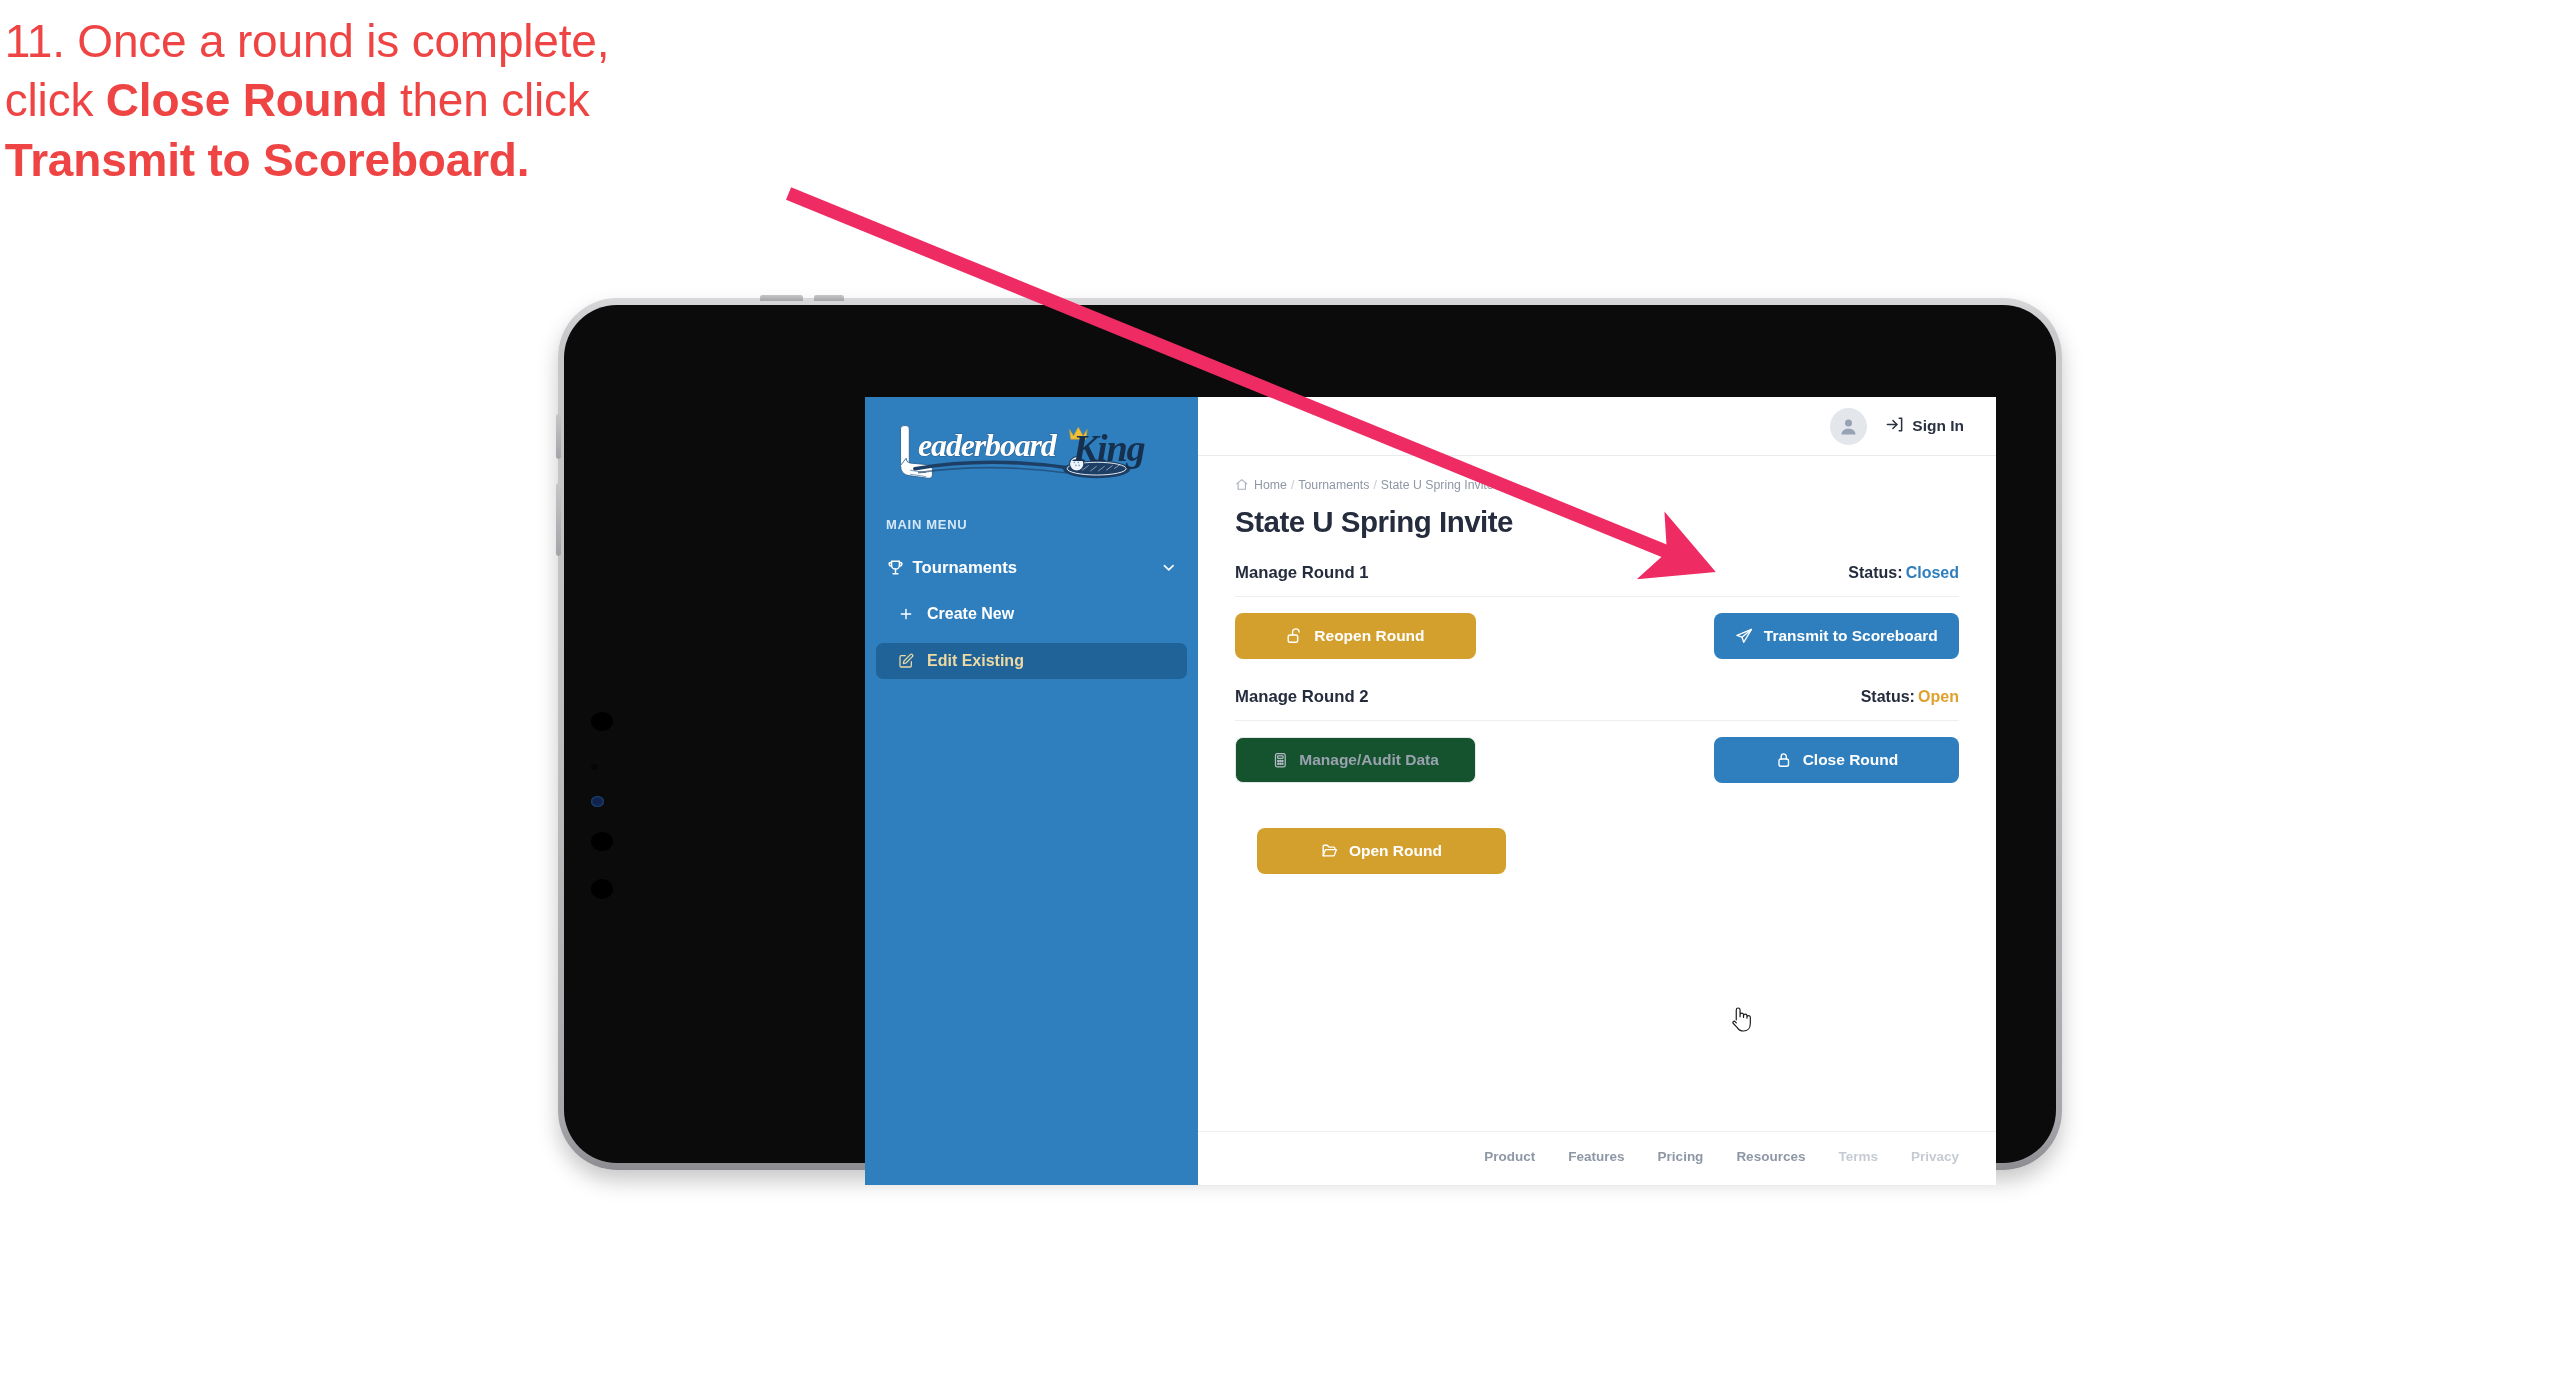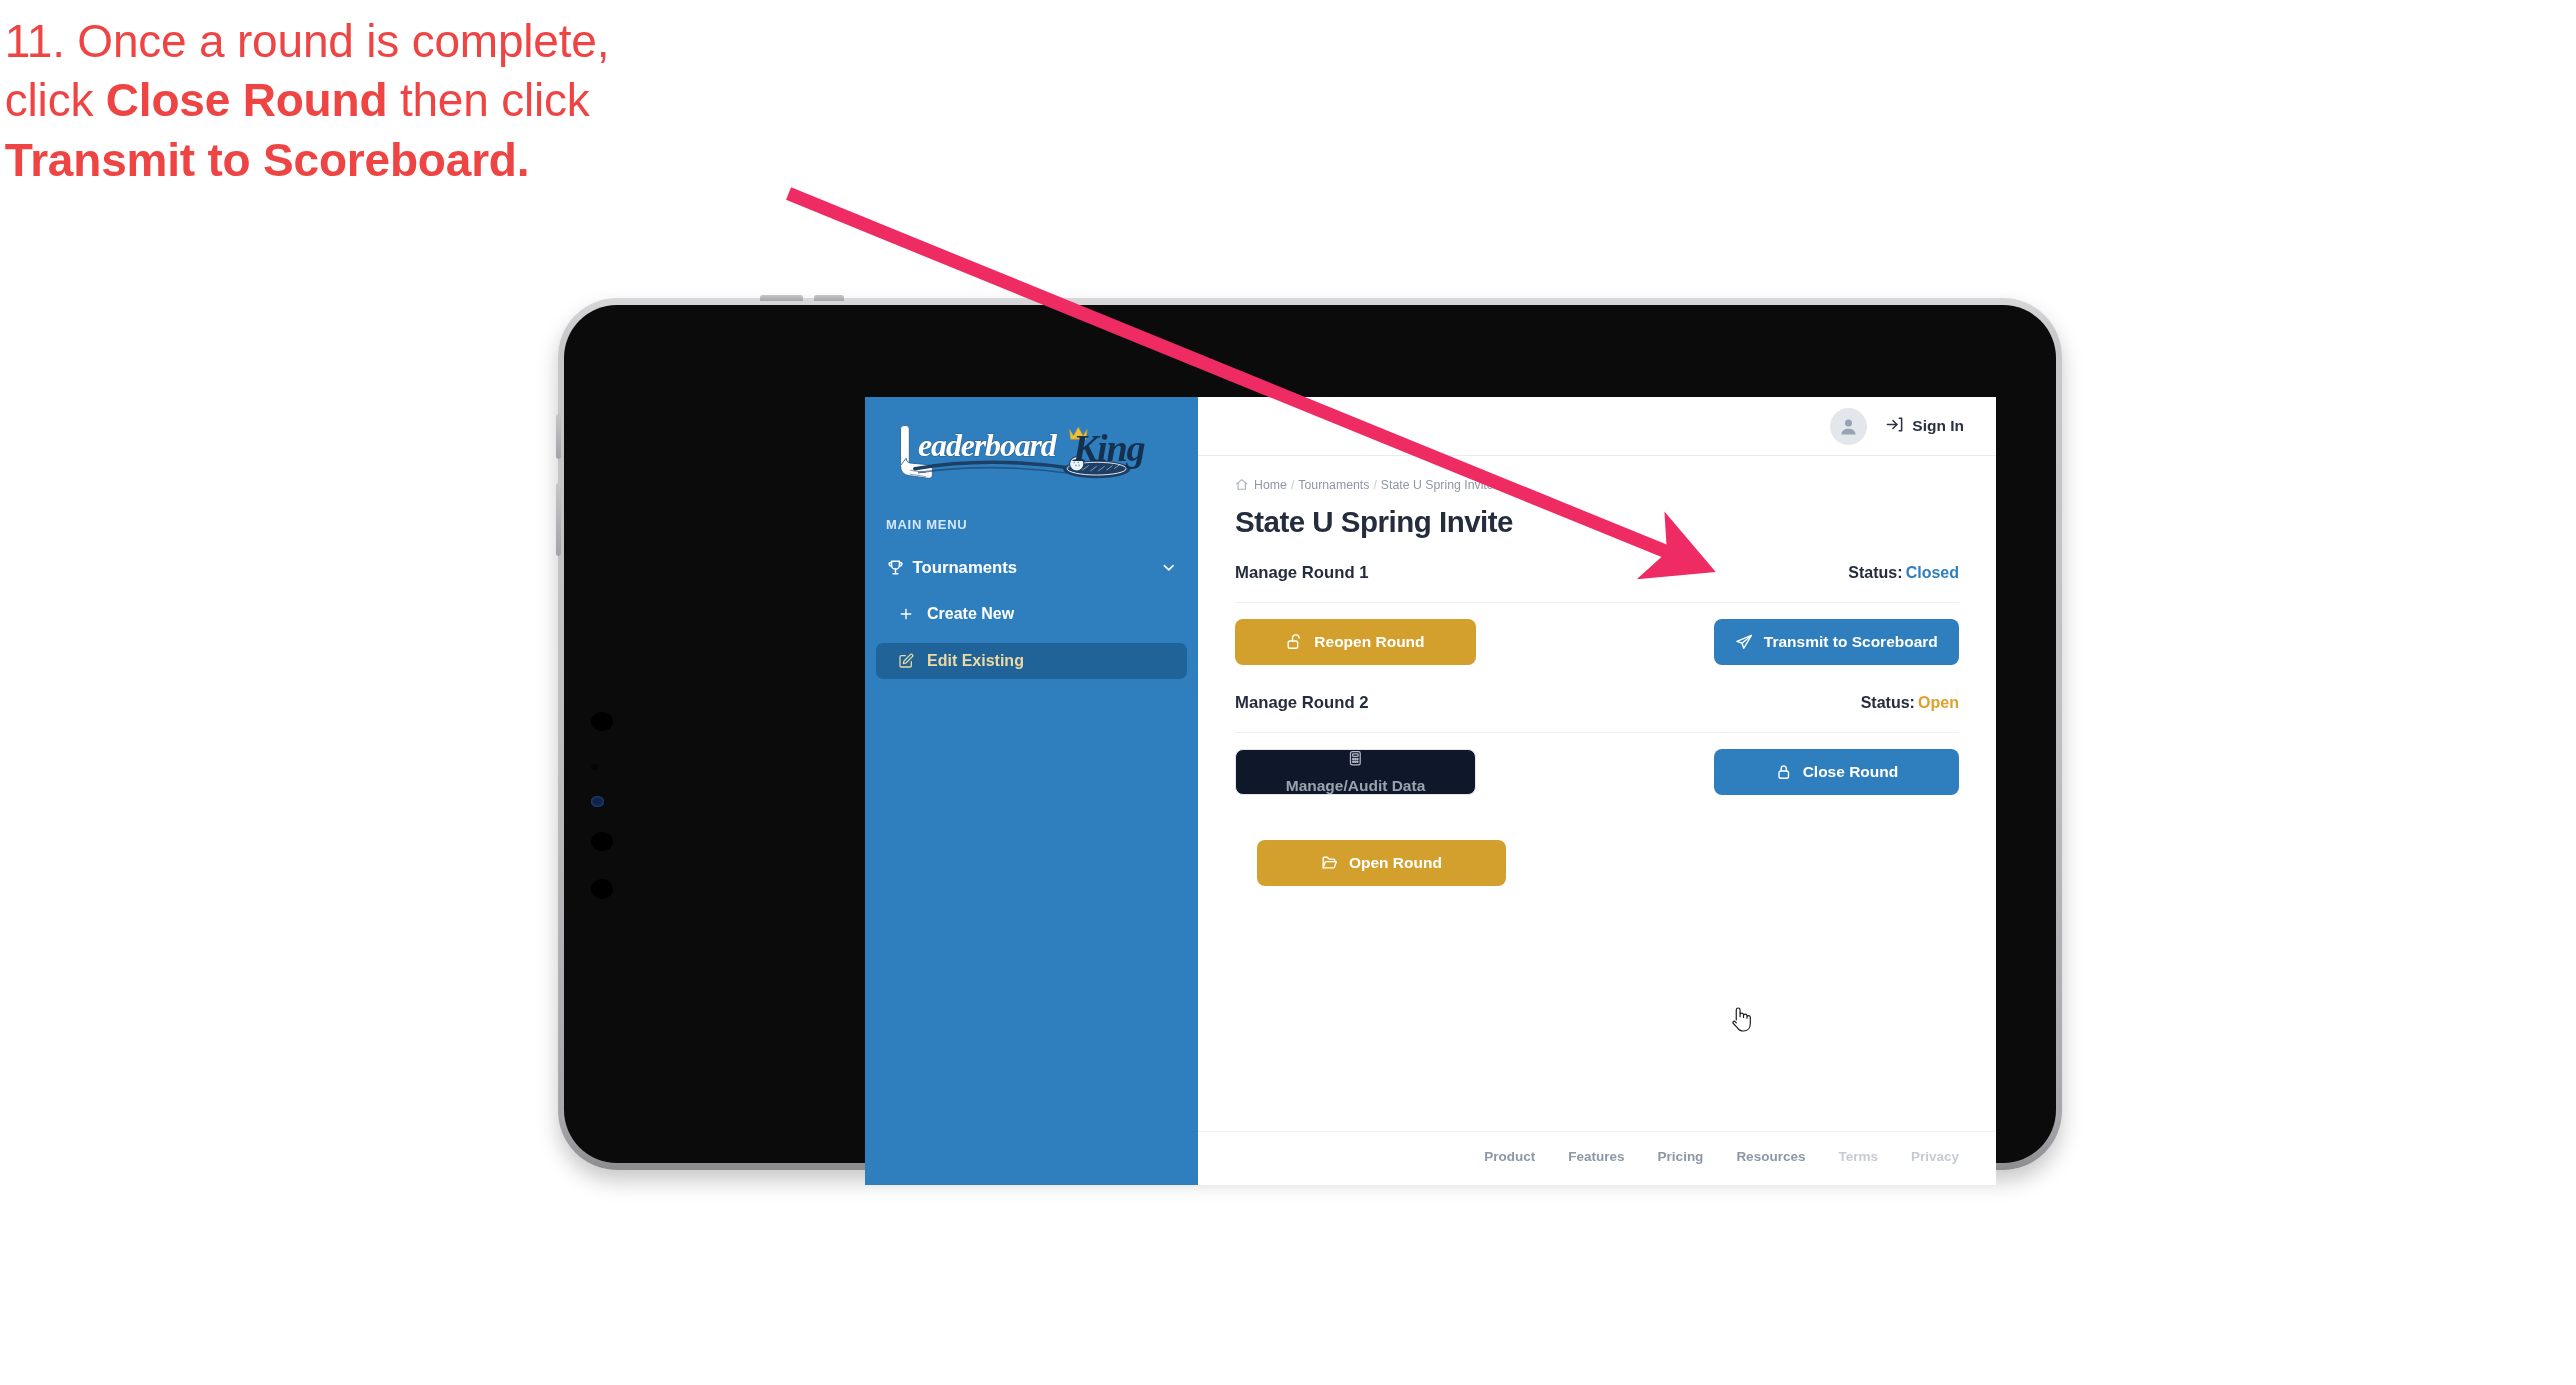--- a/index.html
+++ b/index.html
@@ -141,21 +141,21 @@
   .crumbs .home-ic { display:flex; align-items:center; margin-right:1.6px;}
 
   .page-title {
     font-size: 29.5px; font-weight: 800; color: #252c3d;
     letter-spacing: -0.5px; margin-bottom: 24px;
   }
 
   .round { margin-bottom: 11px; }
   .round-head {
     display: flex; align-items: baseline; justify-content: space-between;
-    padding-bottom: 19px;
+    padding-bottom: 13px;
     border-bottom: 0.8px solid #eceef1;
     gap: 32px;
   }
   .round-name { font-size: 16.7px; font-weight: 700; color: #252c3d; }
   .round-status { font-size: 16px; font-weight: 700; color: #252c3d; }
   .round-status .val { margin-left: 3.2px; }
   .round-status .val.closed  { color: #2f7fbe; }
   .round-status .val.open    { color: #e0a12c; }
   .round-status .val.pending { color: #252c3d; }
   .round-actions {
@@ -169,22 +169,22 @@
     border-radius: 8px;
     font-size: 15.5px; font-weight: 700;
     border: none;
     white-space: nowrap;
   }
   .btn .ic { display:flex; align-items:center; }
   .btn-gold  { background: #d3a02e; color: #ffffff; min-width: 241px; justify-content: center;}
   .btn-gold.narrow { min-width: 249px; margin-left: 22px; }
   .btn-blue  { background: #2f7fbe; color: #ffffff; min-width: 245px; justify-content: center;}
   .btn-ghost {
-    background: #0f172a; color: #9aa2b0;
-    border: 0.8px solid #e3e6ea; min-width: 241px; justify-content: center; flex-direction: column;
+    background: #14532d; color: #9aa2b0;
+    border: 0.8px solid #e3e6ea; min-width: 241px; justify-content: center;
   }
   .spacer-btn { visibility: hidden; }
 
   #footer {
     flex: 0 0 auto;
     border-top: 0.8px solid #eceef1;
     padding: 17.5px 37px 21px 37px;
     display: flex; align-items: center; justify-content: flex-end;
     gap: 33px;
   }

